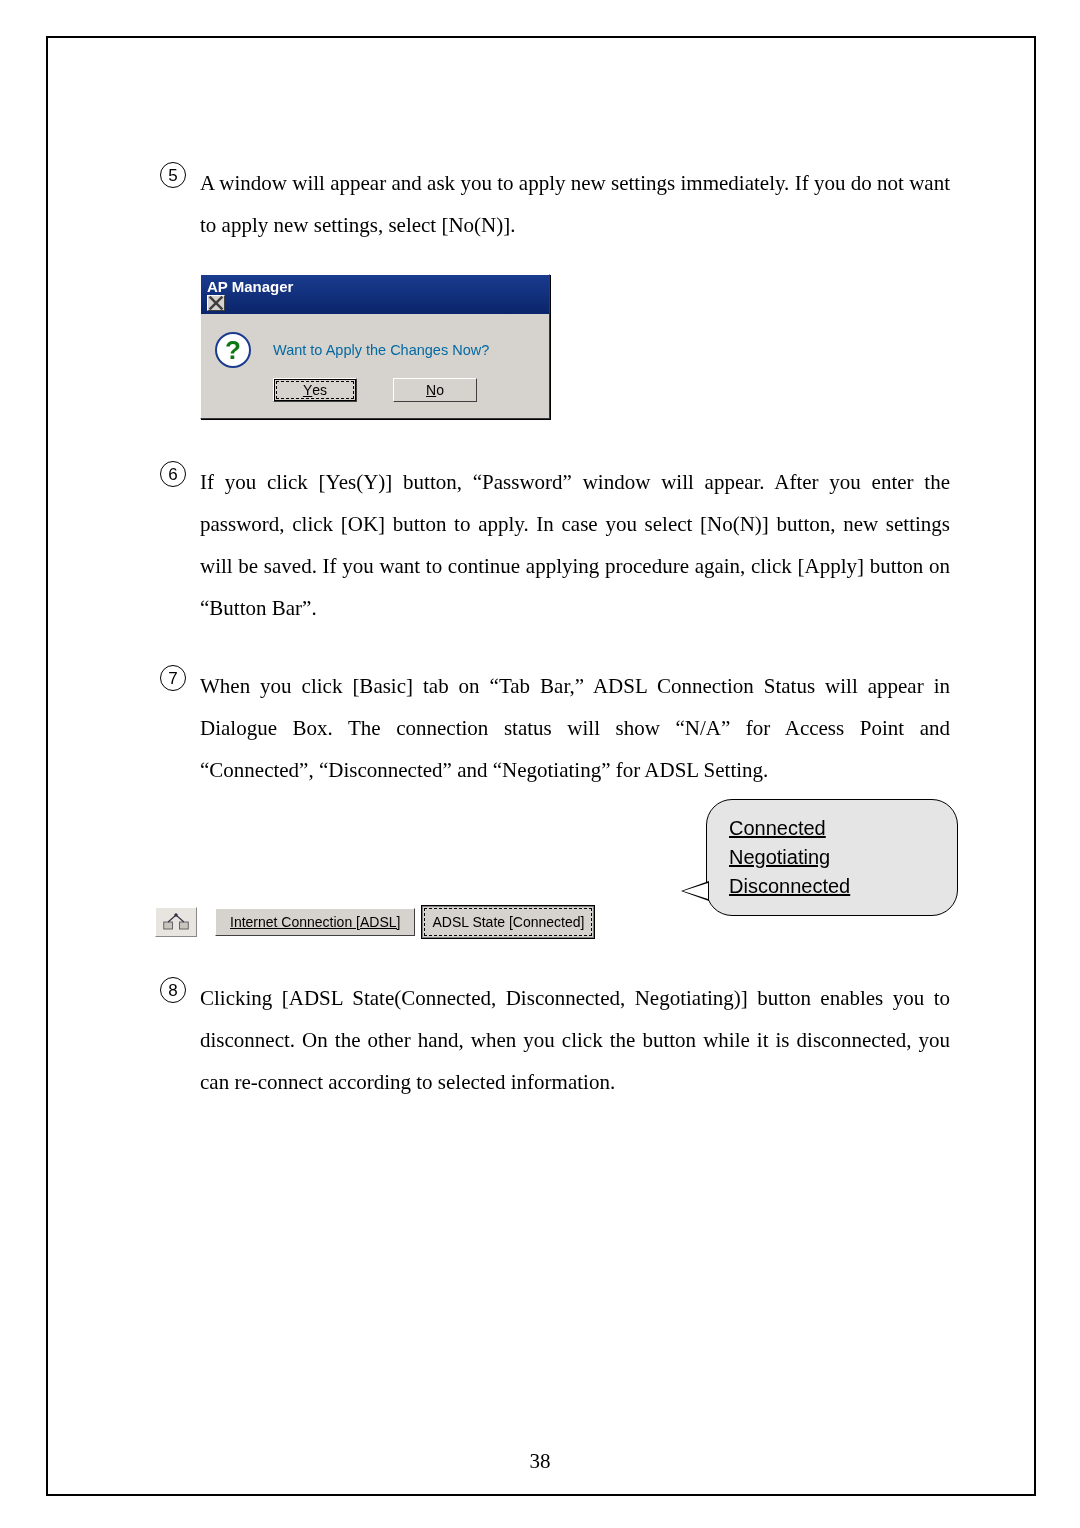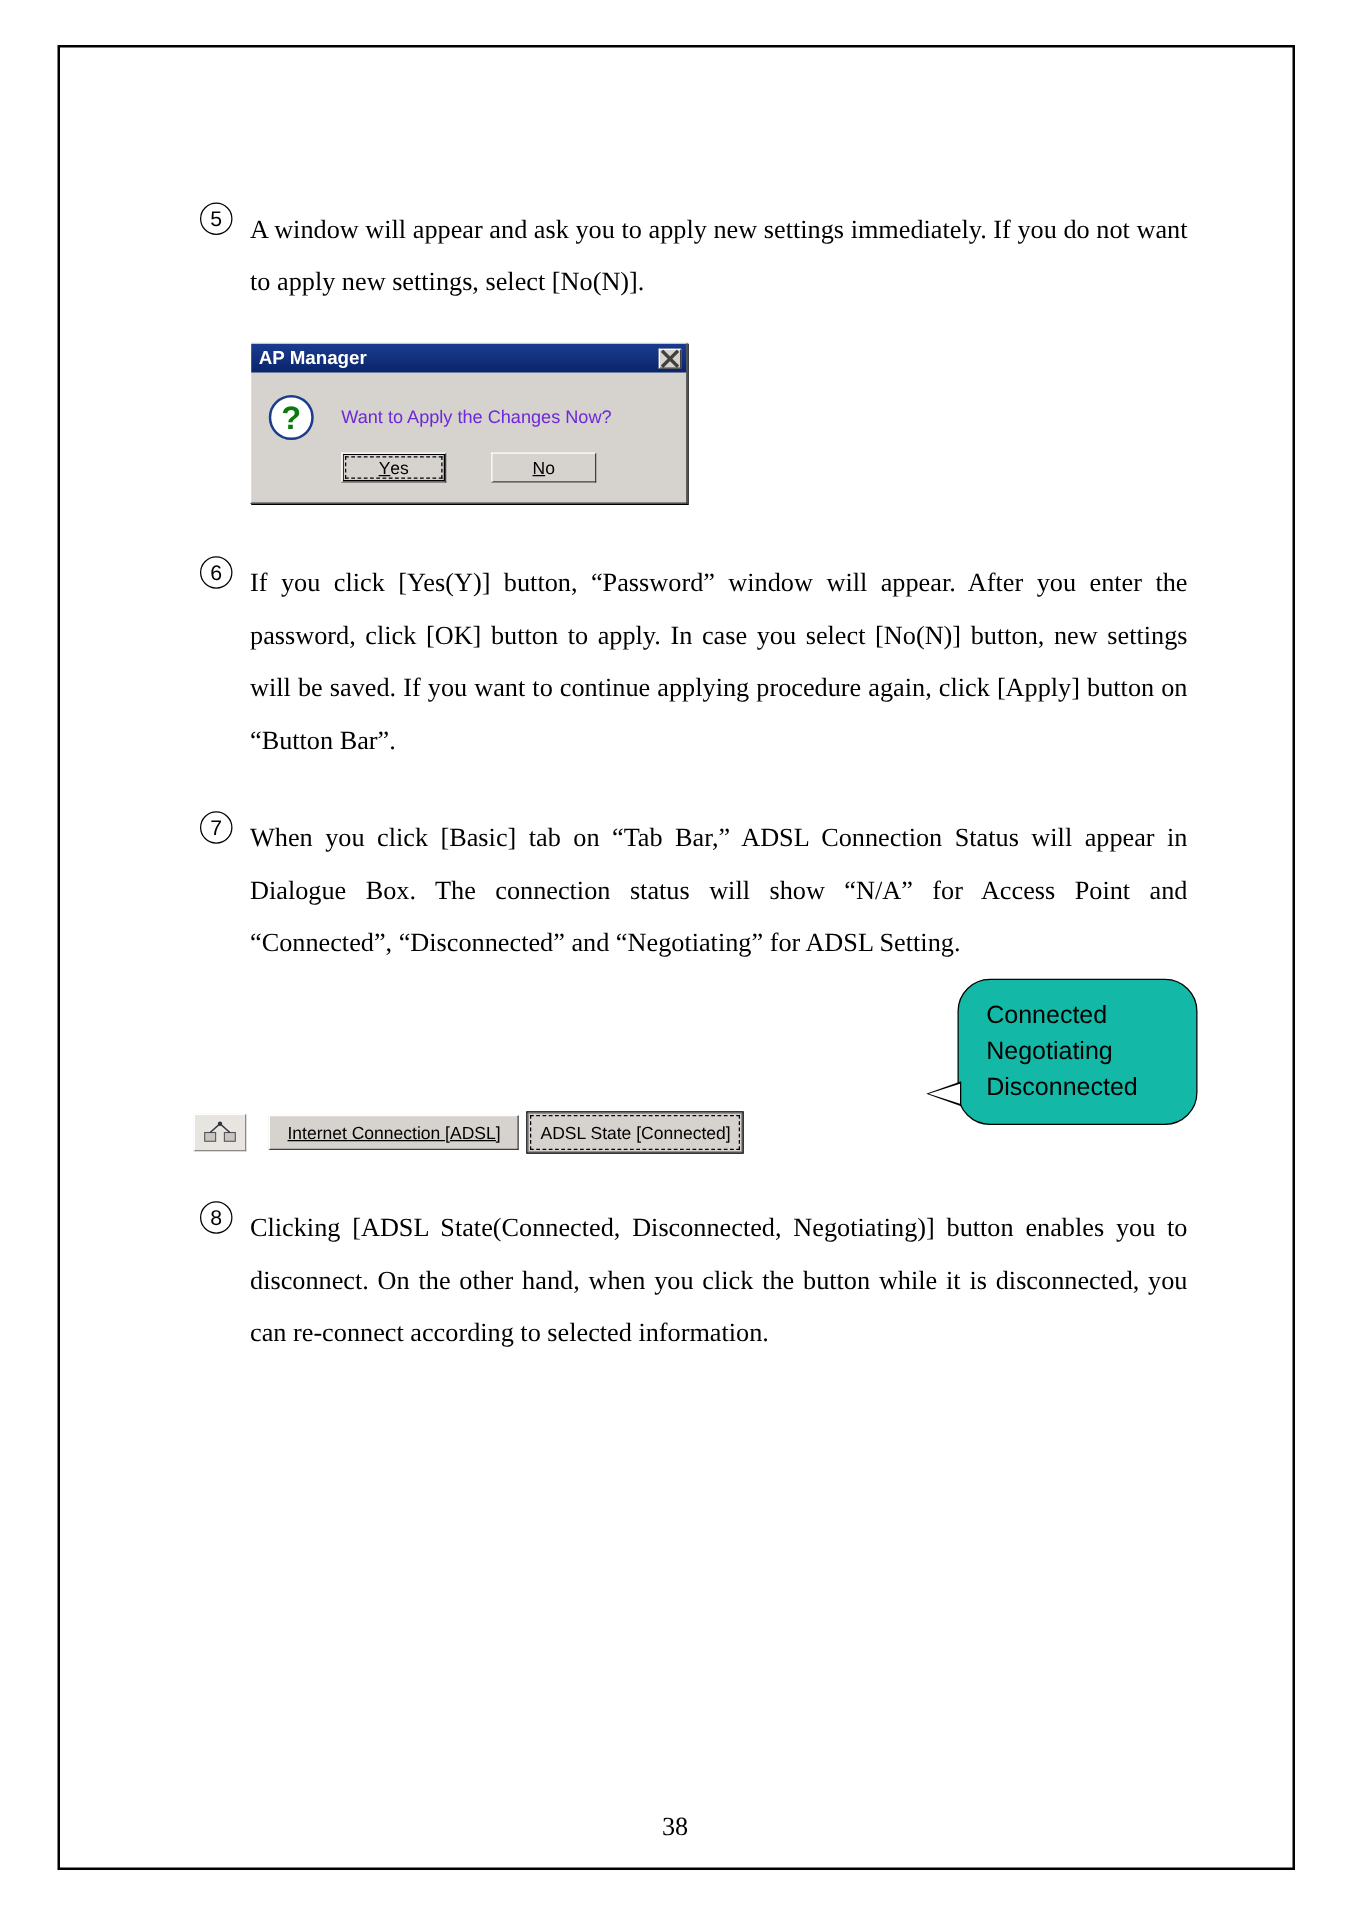--- a/index.html
+++ b/index.html
@@ -32,38 +32,39 @@
     .dialog {
       margin-left: 40px; margin-top: 28px; margin-bottom: 42px;
       width: 350px;
       background: #d6d2ce;
       border: 1px solid #888; border-top-color:#fff; border-left-color:#fff;
       border-right-color:#3a3a3a; border-bottom-color:#3a3a3a;
       box-shadow: 1px 1px 0 #000;
       font-family: Tahoma, Arial, sans-serif; font-size: 14px;
     }
     .dlg-title {
-      display:flex; align-items:center; justify-content:space-between;
+      display:flex; align-items:flex-start; justify-content:space-between;
       background: linear-gradient(#1a3c8f,#0a246a);
       color:#fff; font-weight:bold; padding: 3px 4px 3px 6px;
       font-size: 15px;
+      flex-direction: column;
     }
     .dlg-close {
       width:18px; height:16px; background:#d6d2ce;
       border:1px solid #fff; border-right-color:#404040; border-bottom-color:#404040;
       display:flex; align-items:center; justify-content:center;
       font-size:13px; color:#404040; font-family:Arial;
     }
     .dlg-body { padding: 18px 14px 10px; display:flex; align-items:center; gap: 22px; }
     .q-icon {
       width:36px; height:36px; border:2px solid #1a3c8f; border-radius:50%;
       display:flex; align-items:center; justify-content:center;
       color:#0a7a10; font-weight:bold; font-size:26px; background:#fff;
     }
-    .dlg-msg { font-size: 14.5px; color:#6d28d9; }
+    .dlg-msg { font-size: 14.5px; color:#0369a1; }
     .dlg-buttons { display:flex; justify-content:center; gap:36px; padding: 0 0 16px; }
     .win-btn {
       width:84px; height:24px;
       background:#d6d2ce;
       border:1px solid #fff; border-right-color:#404040; border-bottom-color:#404040;
       font-size:14px; font-family: Tahoma, Arial, sans-serif;
       display:flex; align-items:center; justify-content:center;
       color:#000;
     }
     .win-btn.default { outline:1px dashed #000; outline-offset:-4px; box-shadow: inset 0 0 0 1px #000; }
@@ -91,25 +92,25 @@
     }
     .sb-state {
       height:28px; padding: 16px 10px; display:flex; align-items:center;
       border:1px solid #000;
       background:#d6d2ce;
       box-shadow: inset 0 0 0 1px #808080;
       outline:1px dashed #000; outline-offset:-4px;
     }
     .callout {
       position:absolute; right: -8px; top: -10px;
-      width: 192px; padding: 14px 22px;
+      width: 252px; padding: 14px 22px;
       border: 1.4px solid #000; border-radius: 26px;
-      background:#14b8a6;
+      background:#e5e5e5;
       line-height: 1.45;
-      font-family: Arial, Helvetica, sans-serif; font-size: 20px;
+      font-family: Arial, Helvetica, sans-serif; font-size: 20px; text-decoration: underline;
     }
     .callout-tail {
       position:absolute; left: -26px; bottom: 14px;
       width: 0; height:0;
       border-top: 10px solid transparent;
       border-bottom: 10px solid transparent;
       border-right: 28px solid #000;
     }
     .callout-tail::after {
       content:""; position:absolute; left:2px; top:-8px;

